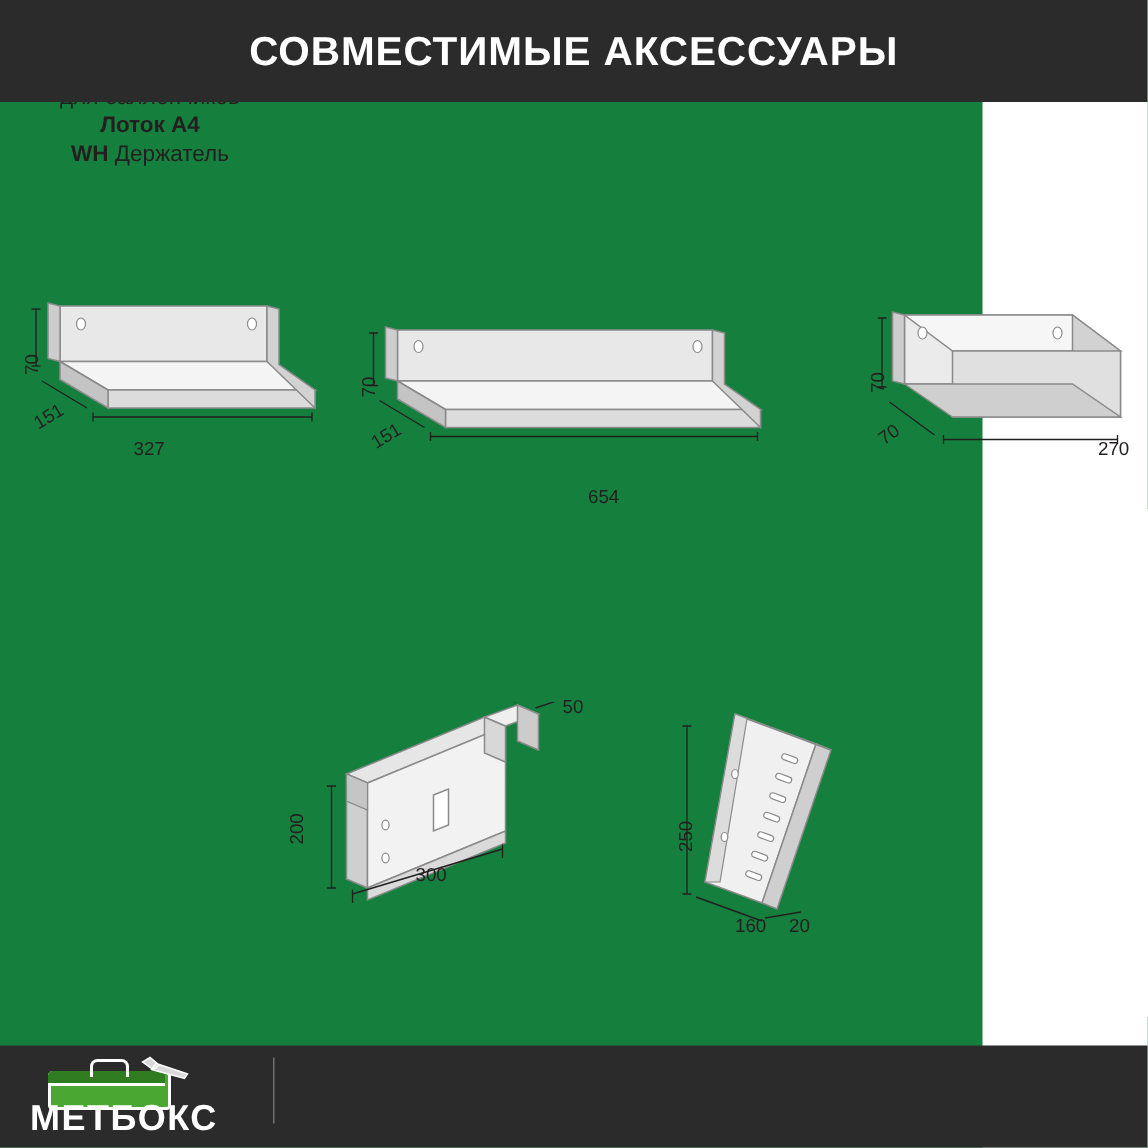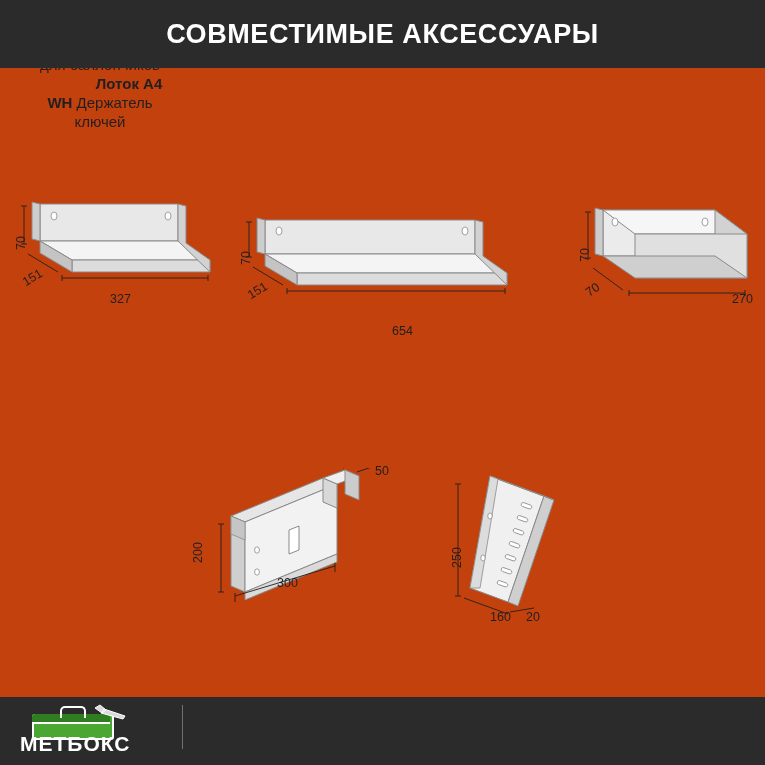--- a/index.html
+++ b/index.html
@@ -10,23 +10,23 @@
   body {
     width: 765px;
     height: 765px;
     font-family: "Liberation Sans", sans-serif;
     color: #231f20;
     position: relative;
     overflow: hidden;
   }
   .page {
     position: relative;
-    width: 765px;
+    width: 655px;
     height: 765px;
-    background: #c2410c;
+    background: #15803d;
   }
 
   
   .header {
     position: absolute;
     left: 0;
     top: 0;
     width: 765px;
     height: 68px;
     background: #2b2b2b;
@@ -104,21 +104,21 @@
     left: 60px;
     top: -2px;
     width: 34px;
     height: 20px;
   }
   .wrench svg { display: block; }
   .logo-text {
     position: absolute;
     left: 10px;
     top: 30px;
-    font-size: 21px;
+    font-size: 24px;
     font-weight: bold;
     color: #ffffff;
     letter-spacing: 1px;
   }
   .logo-divider {
     position: absolute;
     left: 182px;
     top: 8px;
     width: 1px;
     height: 44px;
@@ -144,21 +144,21 @@
     transform-origin: left top;
   }
 
   .art { position: absolute; }
   .art svg { display: block; }
 
   
   #lbl-ssh  { left: 10px;  top: 128px; width: 230px; text-align: left; padding-left: 22px; }
   #lbl-lsh  { left: 240px; top: 128px; width: 300px; }
   #lbl-scsh { left: 560px; top: 128px; width: 200px; }
-  #lbl-a4   { left: 190px; top: 402px; width: 200px; margin-left: 29px; }
+  #lbl-a4   { left: 190px; top: 402px; width: 200px; }
   #lbl-wh   { left: 400px; top: 402px; width: 200px; }
 </style>
 </head>
 <body>
 
 <div class="page">
 
   <div class="header">
     <div class="header-title">СОВМЕСТИМЫЕ АКСЕССУАРЫ</div>
   </div>
@@ -190,21 +190,21 @@
       <line x1="3" y1="10" x2="9" y2="10" stroke="#231f20" stroke-width="0.9"></line>
       <line x1="3" y1="48" x2="9" y2="48" stroke="#231f20" stroke-width="0.9"></line>
       <line x1="10" y1="58" x2="40" y2="76" stroke="#231f20" stroke-width="0.9"></line>
       <line x1="44" y1="82" x2="190" y2="82" stroke="#231f20" stroke-width="0.9"></line>
       <line x1="44" y1="79" x2="44" y2="85" stroke="#231f20" stroke-width="0.9"></line>
       <line x1="190" y1="79" x2="190" y2="85" stroke="#231f20" stroke-width="0.9"></line>
     </svg>
   </div>
   <div class="dim vert" style="left:14px; top:250px;">70</div>
   <div class="dim" style="left:20px; top:277px; transform:rotate(-31deg); transform-origin:left top;">151</div>
-  <div class="dim" style="left:110px; top:292px;">327</div>
+  <div class="dim" style="left:89px; top:292px;">327</div>
 
   <div class="item-label" id="lbl-lsh">
     <b>Lsh</b>
     <span>Полка большая</span>
   </div>
 
   <div class="art" style="left:243px; top:196px; width:290px; height:105px;">
     <svg width="290" height="105" viewBox="0 0 290 105">
       <polygon points="22,24 232,24 232,58 22,58" fill="#e8e8e8" stroke="#8a8a8a" stroke-width="1"></polygon>
       <polygon points="14,22 22,24 22,58 14,56" fill="#cdcdcd" stroke="#8a8a8a" stroke-width="1"></polygon>
@@ -308,21 +308,20 @@
   </div>
   <div class="dim" style="left:375px; top:464px;">50</div>
   <div class="dim vert" style="left:191px; top:563px;">200</div>
   <div class="dim" style="left:277px; top:576px;">300</div>
 
   <div class="item-label" id="lbl-wh">
     <div>
       <b>WH</b>
       <span>Держатель</span>
     </div>
-    <div>ключей</div>
   </div>
 
   <div class="art" style="left:450px; top:462px; width:130px; height:165px;">
     <svg width="130" height="165" viewBox="0 0 130 165">
 
       <polygon points="40,14 94,34 58,140 20,126" fill="#f0f0f0" stroke="#8a8a8a" stroke-width="1"></polygon>
 
       <polygon points="94,34 104,38 68,144 58,140" fill="#cfcfcf" stroke="#8a8a8a" stroke-width="1"></polygon>
 
       <polygon points="40,14 50,18 104,38 94,34" fill="#e2e2e2" stroke="#8a8a8a" stroke-width="1"></polygon>

